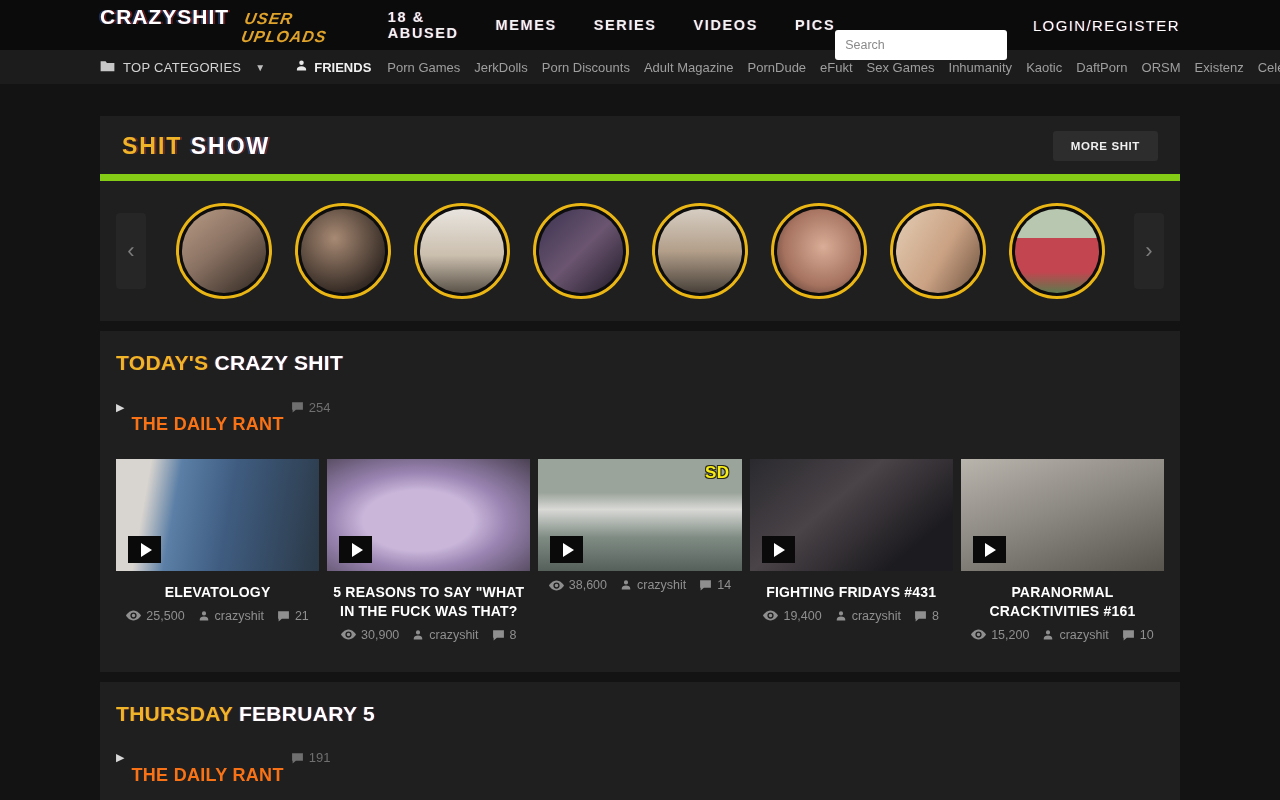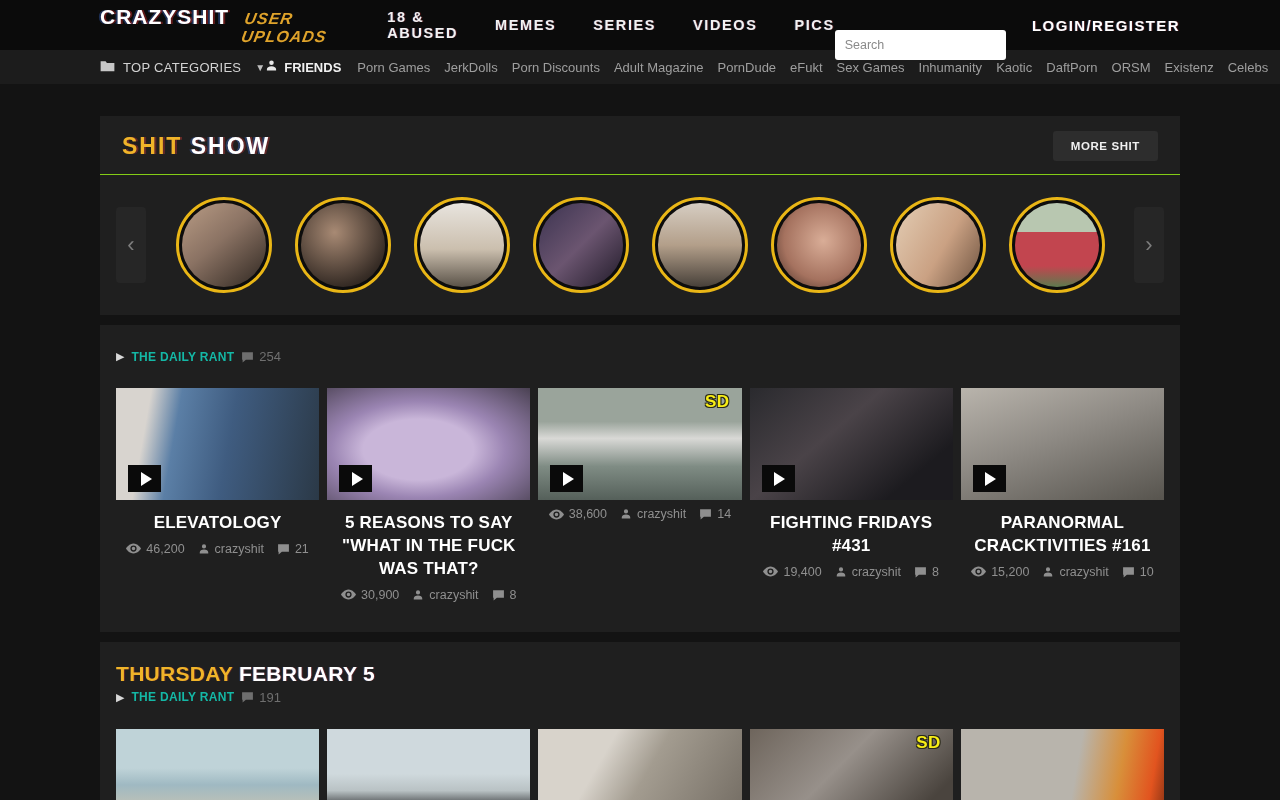--- a/index.html
+++ b/index.html
@@ -37,47 +37,47 @@
     margin-left:auto; width:188px; height:30px; background:#6d28d9;
     border-radius:3px; display:flex; align-items:flex-end; overflow:hidden;margin-top:40px;
   }
   .search input {
     flex:1; border:none; outline:none; height:100%;
     padding:0 8px 0 10px; font-size:12.5px; color:#333;
     font-family:"Liberation Sans","DejaVu Sans",sans-serif;
   }
   .search input::placeholder { color:#8a8a8a; }
   .login {
-    margin-left:26px; color:#fff; font-size:15px; font-weight:700;
+    margin-left:26px; color:#fff; font-size:15px; font-weight:400;
     letter-spacing:1.4px; text-transform:uppercase;
     text-shadow:1px 0 0 rgba(255,50,50,.25), -1px 0 0 rgba(70,130,255,.22);
   }
 
   
   .subbar {
     height:34px; background:#1c1c1c;
     display:flex; align-items:center; padding:0 100px;
     font-size:13px; white-space:nowrap;
   }
-  .cat { display:flex; align-items:center; gap:8px; color:#d2d2d2; cursor:pointer; }
+  .cat { display:flex; align-items:center; gap:8px; color:#d2d2d2; cursor:pointer; margin-right:30px; }
   .cat .lbl { letter-spacing:.3px; }
   .cat .chev { color:#bdbdbd; font-size:10px; margin-left:6px; }
   .friends { display:flex; align-items:center; gap:6px; color:#f0f0f0; font-weight:700; margin-right:16px; }
   .partner-links { display:flex; align-items:center; gap:14px; }
   .partner-links a { color:#9e9e9e; font-size:13px; }
 
   
   main { width:1080px; margin:0 auto; }
   .panel { background:#1f1f1f; margin-top:32px; }
   .panel + .panel { margin-top:10px; }
 
   
   .panel-head {
     display:flex; align-items:center; justify-content:space-between;
-    padding:15px 22px 13px; border-bottom:1px solid #84cc16;
+    padding:15px 22px 13px; border-bottom:7px solid #84cc16;
   }
   .show-title { font-size:23px; font-weight:900; letter-spacing:2px; text-transform:uppercase; }
   .show-title .acc { color:#f0b429; text-shadow:2px 0 0 rgba(255,60,60,.3); }
   .show-title .rest { color:#fff; text-shadow:2px 0 0 rgba(255,60,60,.3), -2px 0 0 rgba(70,130,255,.3); }
   .more-btn {
     background:#2d2d2d; color:#f0f0f0; border:none; cursor:pointer;
     font-family:inherit; font-size:11.5px; font-weight:700; letter-spacing:.6px;
     padding:9px 18px; border-radius:3px;
   }
   .carousel { display:flex; align-items:center; justify-content:space-between; padding:22px 16px; }
@@ -95,21 +95,21 @@
   }
   .circle .cimg { display:block; width:100%; height:100%; border-radius:50%; }
 
   
   .sec-head { padding:20px 16px 0; }
   .sec-head h2 { font-size:21px; font-weight:800; letter-spacing:.3px; text-transform:uppercase; }
   .sec-head h2 .acc { color:#f0b429; text-shadow:1px 0 0 rgba(255,60,60,.3); }
   .sec-head h2 .rest { color:#fff; text-shadow:1px 0 0 rgba(255,60,60,.3), -1px 0 0 rgba(70,130,255,.28); }
   .rant { display:flex; align-items:center; gap:7px; margin-top:4px; }
   .rant .tri { color:#d8d8d8; font-size:11px; }
-  .rant a { color:#14b8a6; font-size:12px; font-weight:700; letter-spacing:.3px; }
+  .rant a { color:#f97316; font-size:18px; font-weight:700; letter-spacing:.3px;margin-top:35px; }
   .rant .cnt { color:#6f6f6f; font-size:13px; display:flex; align-items:center; gap:5px; }
 
   .cards { display:flex; gap:8px; padding:24px 16px 30px; }
   .card { flex:1; min-width:0; }
   .thumb {
     position:relative; display:block; height:112px; background:#2a2a2a; overflow:hidden;
   }
   .play-badge {
     position:absolute; left:12px; bottom:8px; width:33px; height:27px;
     background:#0a0a0a; display:flex; align-items:center; justify-content:center;
@@ -119,21 +119,21 @@
     border-top:7px solid transparent; border-bottom:7px solid transparent;
     margin-left:3px;
   }
   .sd-badge {
     position:absolute; top:4px; right:12px;
     color:#f8ee16; font-size:17px; font-weight:900; letter-spacing:.5px;
     text-shadow:-1px -1px 0 #2a2a1a, 1px -1px 0 #2a2a1a, -1px 1px 0 #2a2a1a, 1px 1px 0 #2a2a1a;
   }
   .card-title {
     display:block; margin:12px 4px 0; text-align:center;
-    color:#fff; font-size:17px; font-weight:700; line-height:1.35;
+    color:#fff; font-size:14px; font-weight:700; line-height:1.35;
     letter-spacing:.2px; text-transform:uppercase;
   }
   .stats {
     margin-top:7px; display:flex; justify-content:center; align-items:center; gap:13px;
     color:#8f8f8f; font-size:12.5px;
   }
   .stat { display:flex; align-items:center; gap:5px; }
   .stat svg, .rant svg { flex:0 0 auto; }
 
   
@@ -257,20 +257,24 @@
           </a>
       </div>
       <button class="car-arrow">
         <span>›</span>
       </button>
     </div>
   </section>
 
   <section class="panel">
     <div class="sec-head">
+      <h2>
+        <span class="acc">TODAY'S</span>
+        <span class="rest">CRAZY SHIT</span>
+      </h2>
       <div class="rant">
         <span class="tri">▶</span>
         <a>THE DAILY RANT</a>
         <span class="cnt">
           <svg width="13" height="12" viewBox="0 0 24 22">
               <path d="M2 2h20v14H9l-6 5v-5H2z" fill="#6f6f6f"></path>
             </svg>
           <span>254</span>
         </span>
       </div>
@@ -282,21 +286,21 @@
           <span class="play-badge">
               <i class="tri"></i>
             </span>
         </a>
         <a class="card-title">ELEVATOLOGY</a>
         <div class="stats">
           <span class="stat">
             <svg width="15" height="11" viewBox="0 0 24 16">
                 <path d="M12 0C5.5 0 .8 6.4 0 8c.8 1.6 5.5 8 12 8s11.2-6.4 12-8c-.8-1.6-5.5-8-12-8zm0 13a5 5 0 110-10 5 5 0 010 10zm0-2.2a2.8 2.8 0 100-5.6 2.8 2.8 0 000 5.6z" fill="#8f8f8f"></path>
               </svg>
-            <span>46,200</span>
+            <span>25,500</span>
           </span>
           <span class="stat">
             <svg width="12" height="12" viewBox="0 0 24 24">
                 <path d="M12 11a4.2 4.2 0 100-8.4A4.2 4.2 0 0012 11zm0 2.2c-5 0-8.5 2.6-8.5 5.6V21h17v-2.2c0-3-3.5-5.6-8.5-5.6z" fill="#8f8f8f"></path>
               </svg>
             <a style="color:#8f8f8f">crazyshit</a>
           </span>
           <span class="stat">
             <svg width="13" height="12" viewBox="0 0 24 22">
                 <path d="M2 2h20v14H9l-6 5v-5H2z" fill="#8f8f8f"></path>

